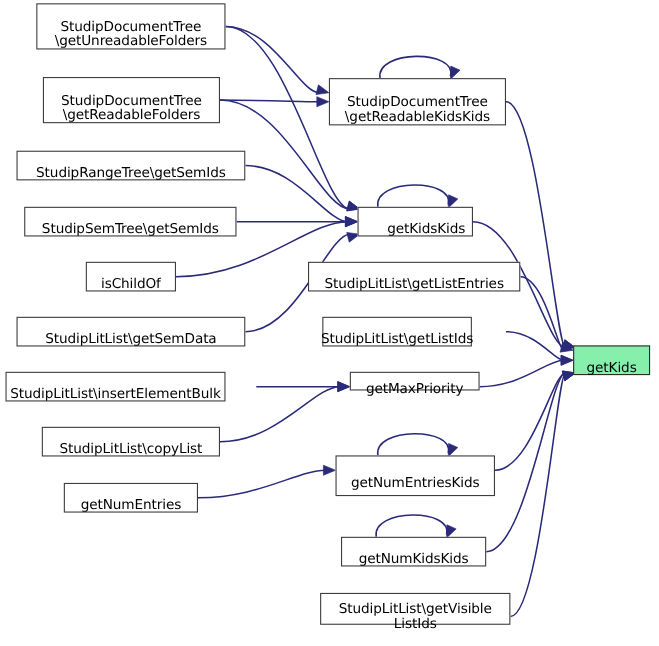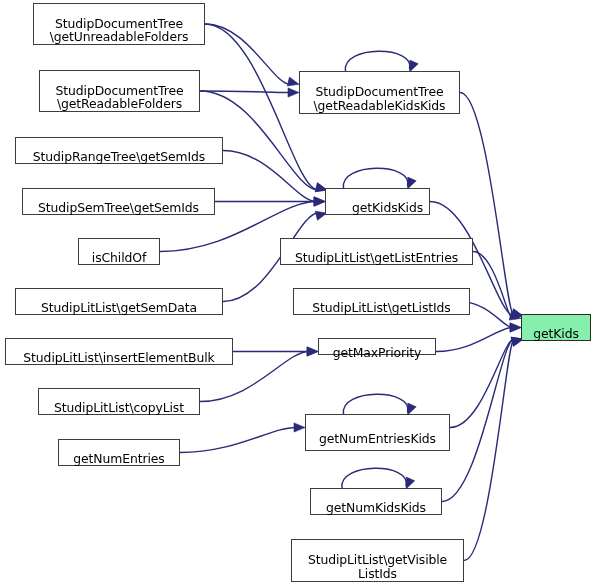--- a/index.html
+++ b/index.html
@@ -73,24 +73,24 @@
       <div class="node" style="left: 39px; top: 70px; width: 161px; height: 42px;"><span>StudipDocumentTree
 \getReadableFolders</span></div>
       <div class="node" style="left: 299px; top: 71px; width: 161px; height: 43px;"><span>StudipDocumentTree
 \getReadableKidsKids</span></div>
       <div class="node" style="left: 15px; top: 137px; width: 208px; height: 27px;"><span>StudipRangeTree\getSemIds</span></div>
       <div class="node" style="left: 22px; top: 188px; width: 193px; height: 27px;"><span>StudipSemTree\getSemIds</span></div>
       <div class="node" style="left: 325px; top: 188px; width: 105px; height: 27px; padding-left: 20px;"><span>getKidsKids</span></div>
       <div class="node" style="left: 78px; top: 238px; width: 82px; height: 27px;"><span>isChildOf</span></div>
       <div class="node" style="left: 280px; top: 238px; width: 193px; height: 27px;"><span>StudipLitList\getListEntries</span></div>
       <div class="node" style="left: 15px; top: 288px; width: 208px; height: 27px;"><span>StudipLitList\getSemData</span></div>
-      <div class="node" style="left: 293px; top: 288px; width: 177px; height: 27px;"><span>StudipLitList\getListIds</span></div>
+      <div class="node" style="left: 293px; top: 288px; width: 136px; height: 27px;"><span>StudipLitList\getListIds</span></div>
       <div class="node highlight" style="left: 521px; top: 314px; width: 70px; height: 27px;"><span>getKids</span></div>
-      <div class="node" style="left: 5px; top: 338px; width: 228px; height: 27px;"><span>StudipLitList\insertElementBulk</span></div>
+      <div class="node" style="left: 5px; top: 338px; width: 200px; height: 27px;"><span>StudipLitList\insertElementBulk</span></div>
       <div class="node" style="left: 318px; top: 338px; width: 118px; height: 17px;"><span>getMaxPriority</span></div>
       <div class="node" style="left: 38px; top: 388px; width: 162px; height: 27px;"><span>StudipLitList\copyList</span></div>
       <div class="node" style="left: 305px; top: 414px; width: 145px; height: 37px;"><span>getNumEntriesKids</span></div>
       <div class="node" style="left: 58px; top: 439px; width: 122px; height: 27px;"><span>getNumEntries</span></div>
       <div class="node" style="left: 310px; top: 488px; width: 132px; height: 27px;"><span>getNumKidsKids</span></div>
-      <div class="node" style="left: 291px; top: 539px; width: 173px; height: 43px;"><span>StudipLitList\getVisible
+      <div class="node" style="left: 291px; top: 539px; width: 173px; height: 29px;"><span>StudipLitList\getVisible
 ListIds</span></div>
     </div>
 </div>
 
 </body></html>

